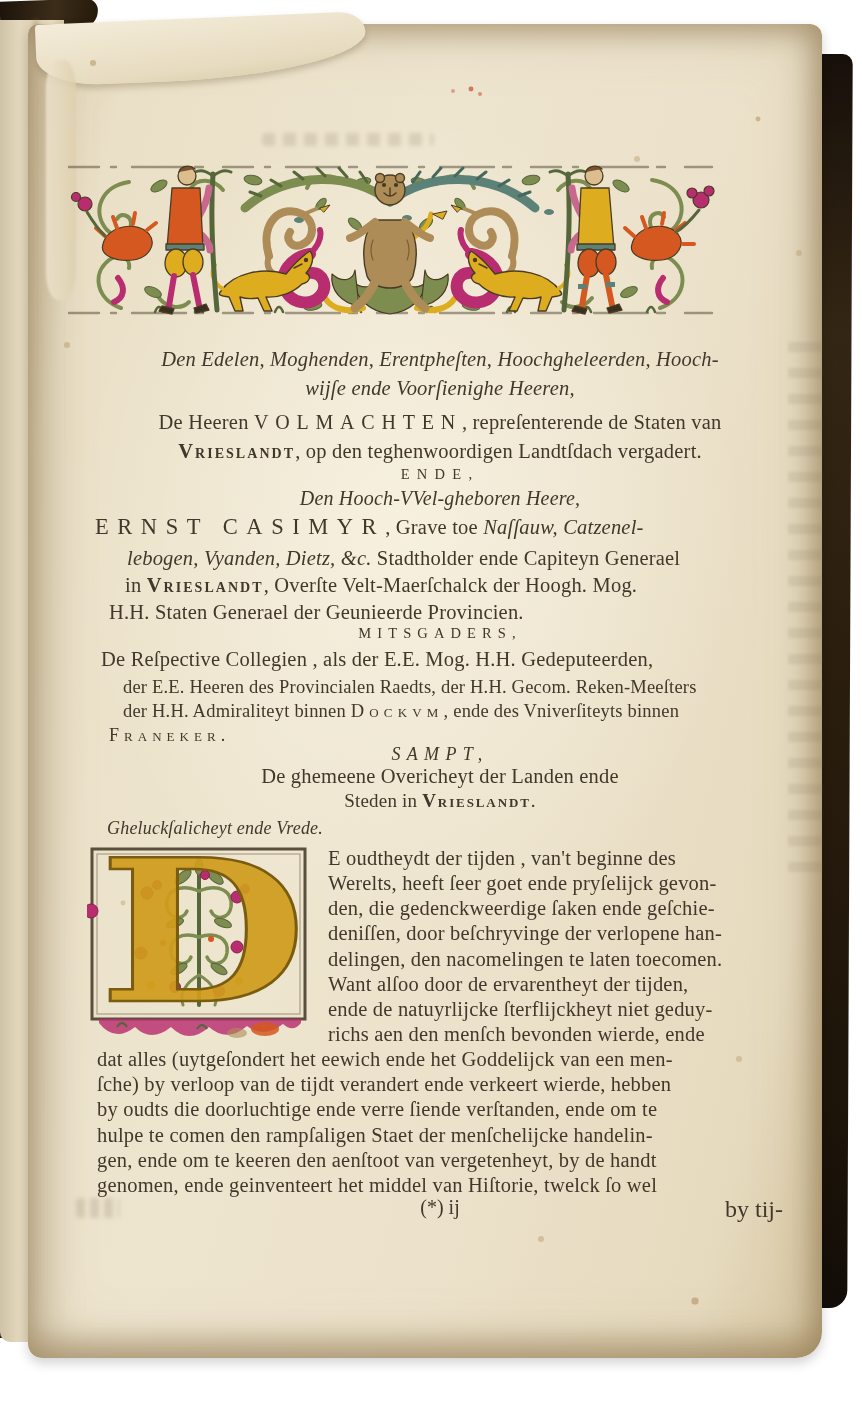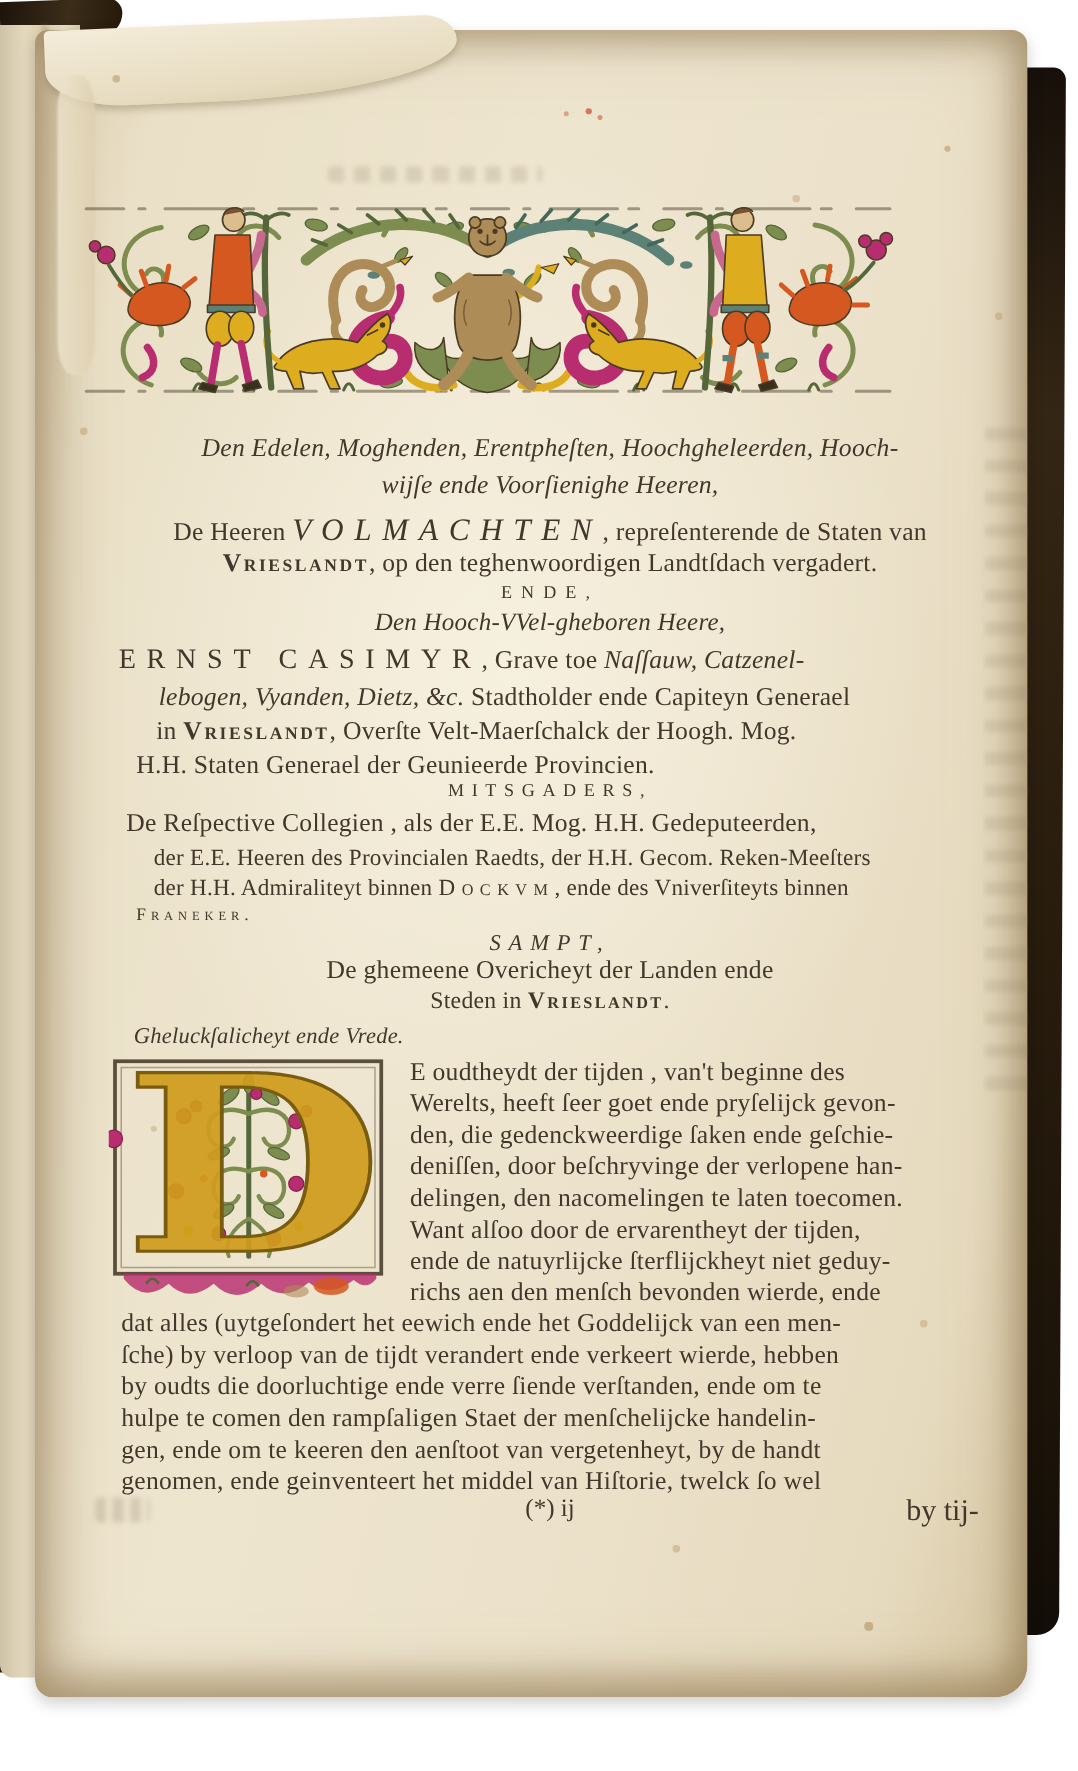--- a/index.html
+++ b/index.html
@@ -56,21 +56,21 @@
     filter:blur(2px);opacity:.5;border-radius:4px;}
 
   
   .content{position:absolute;left:0;top:0;width:862px;height:1417px;z-index:7;}
   .headpiece{position:absolute;left:63px;top:160px;width:655px;height:160px;}
   .textcol{position:absolute;left:95px;top:0;width:690px;height:1417px;}
   .tl{position:absolute;left:0;width:100%;text-align:center;font-size:20.5px;line-height:1.18;
       letter-spacing:.2px;white-space:nowrap;}
   .tl.left{text-align:left;}
   .it{font-style:italic;}
-  .caps-mid{font-size:25px;letter-spacing:.34em;font-style:italic;}
+  .caps-mid{font-size:20px;letter-spacing:.34em;}
   .sc{font-variant:small-caps;letter-spacing:.10em;font-weight:bold;}
   .sc-sp{font-variant:small-caps;letter-spacing:.28em;}
   .tiny{font-size:14.5px;letter-spacing:.5em;}
   .small{font-size:18.5px;}
   .ernst-caps{font-size:22.5px;letter-spacing:.38em;}
   .sig-center{position:absolute;left:0;width:100%;text-align:center;font-size:20px;}
   .sig-catch{position:absolute;right:2px;font-size:24px;text-align:left;}
   .bline{position:absolute;font-size:20.5px;letter-spacing:.2px;white-space:nowrap;text-align:center;}
   .bline.ind{left:233px;}
   .bline.full{left:2px;}
@@ -262,21 +262,21 @@
       <div class="tl left" style="top:514px"><span class="ernst-caps">ERNST CASIMYR</span><span>, Grave toe </span><span class="it">Naſſauw, Catzenel-</span></div>
       <div class="tl left" style="top:546px;padding-left:32px"><span class="it">lebogen, Vyanden, Dietz, &amp;c.</span><span>  Stadtholder ende Capiteyn Generael</span></div>
       <div class="tl left" style="top:573px;padding-left:30px"><span>in </span><span class="sc">Vrieslandt</span><span>, Overſte Velt-Maerſchalck der Hoogh. Mog.</span></div>
       <div class="tl left" style="top:600px;padding-left:14px">H.H. Staten Generael der Geunieerde Provincien.</div>
 
       <div class="tl tiny" style="top:625px;letter-spacing:.42em">MITSGADERS,</div>
 
       <div class="tl left" style="top:647px;padding-left:6px">De Reſpective Collegien , als der E.E. Mog. H.H. Gedeputeerden,</div>
       <div class="tl left small" style="top:677px;padding-left:28px">der E.E. Heeren des Provincialen Raedts, der H.H. Gecom. Reken-Meeſters</div>
       <div class="tl left small" style="top:701px;padding-left:28px"><span>der H.H. Admiraliteyt binnen </span><span class="sc-sp">Dockvm</span><span>, ende des Vniverſiteyts binnen</span></div>
-      <div class="tl left sc-sp" style="top:725px;padding-left:14px;font-size:14px">Franeker.</div>
+      <div class="tl left sc-sp" style="top:725px;padding-left:14px;font-size:18px">Franeker.</div>
 
       <div class="tl it" style="top:744px;font-size:18px;letter-spacing:.35em">SAMPT,</div>
       <div class="tl" style="top:764px">De ghemeene Overicheyt der Landen ende</div>
       <div class="tl" style="top:790px;font-size:19px"><span>Steden in </span><span class="sc">Vrieslandt</span><span>.</span></div>
 
       <div class="tl left it" style="top:818px;padding-left:12px;font-size:18px">Gheluckſalicheyt ende Vrede.</div>
 
       <div class="dropcap-box">
         <svg viewBox="0 0 224 200" width="224" height="200">
           <rect x="5" y="4" width="213" height="170" fill="none" stroke="#3f3522" stroke-width="3" opacity=".85"></rect>

